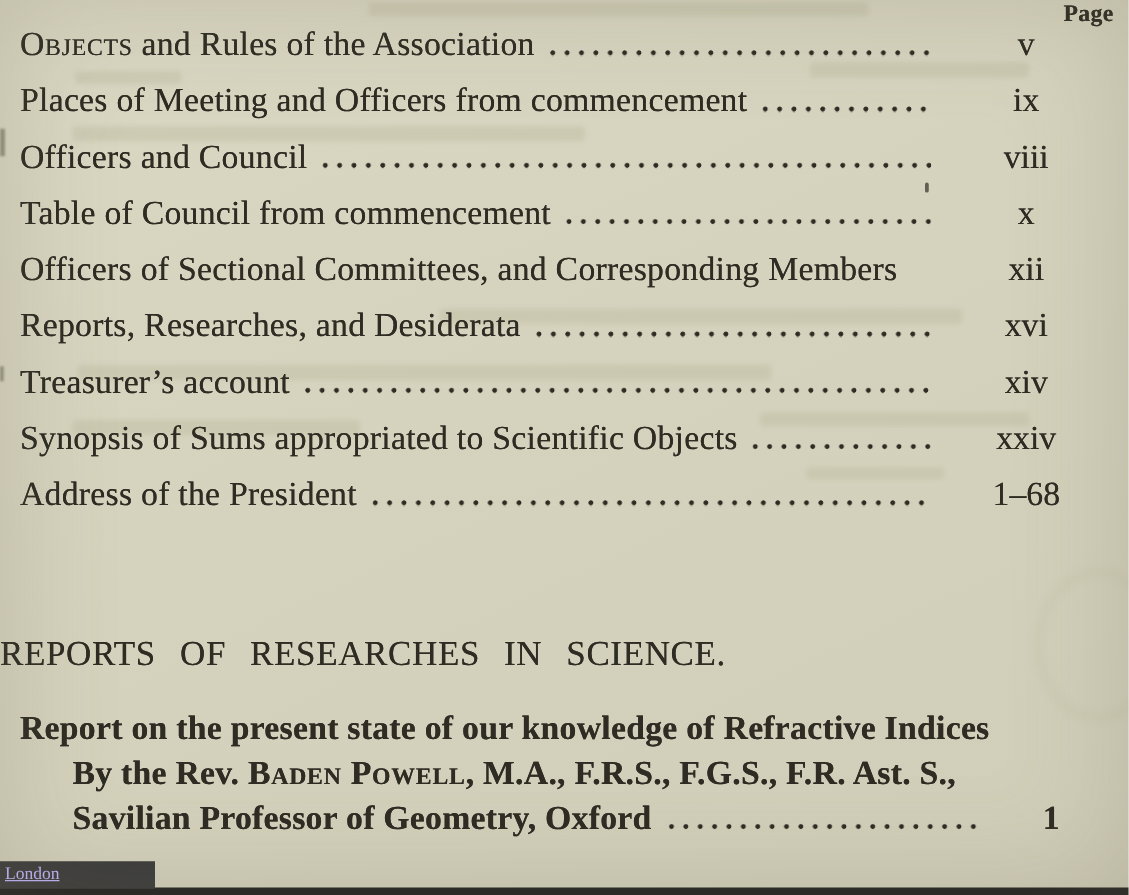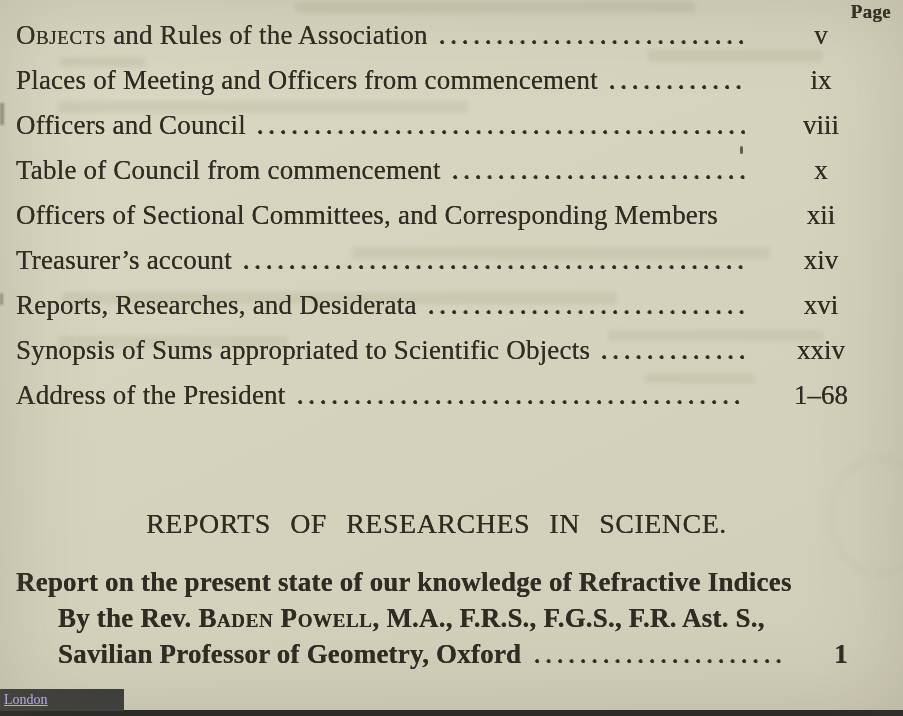--- a/index.html
+++ b/index.html
@@ -35,21 +35,21 @@
     content:"";position:absolute;left:12px;right:6px;bottom:13px;height:5px;
     background-image:radial-gradient(circle at 2.2px 2.2px,#2e2c23 1.7px,rgba(0,0,0,0) 2.2px);
     background-size:11.5px 5px;background-repeat:repeat-x;
   }
   .toc-dots.hidden::before{display:none;}
   .toc-page{flex:0 0 140px;text-align:center;}
 
   
   .section-heading{
     position:absolute;top:506px;left:0;right:30px;
-    text-align:center;font-size:28px;line-height:36px;
+    font-size:28px;line-height:36px;
     letter-spacing:0.5px;word-spacing:0.42em;
   }
 
   
   .report{position:absolute;top:564px;left:16px;right:12px;font-size:27px;line-height:36px;font-weight:bold;}
   .r-line{white-space:nowrap;letter-spacing:0.2px;}
   .r-indent{padding-left:42px;}
   .r-flex{display:flex;align-items:stretch;}
   .r-dots{flex:1 1 auto;min-width:0;position:relative;}
   .r-dots::before{
@@ -121,29 +121,29 @@
       <span class="toc-page">x</span>
     </div>
 
     <div class="toc-row">
       <span class="toc-label"><span class="sc lead"></span><span class="rest">Officers of Sectional Committees, and Corresponding Members</span></span>
       <span class="toc-dots hidden"></span>
       <span class="toc-page">xii</span>
     </div>
 
     <div class="toc-row">
+      <span class="toc-label"><span class="sc lead"></span><span class="rest">Reports, Researches, and Desiderata</span></span>
+      <span class="toc-dots"></span>
+      <span class="toc-page">xvi</span>
+    </div>
+
+    <div class="toc-row">
       <span class="toc-label"><span class="sc lead"></span><span class="rest">Treasurer’s account</span></span>
       <span class="toc-dots"></span>
       <span class="toc-page">xiv</span>
-    </div>
-
-    <div class="toc-row">
-      <span class="toc-label"><span class="sc lead"></span><span class="rest">Reports, Researches, and Desiderata</span></span>
-      <span class="toc-dots"></span>
-      <span class="toc-page">xvi</span>
     </div>
 
     <div class="toc-row">
       <span class="toc-label"><span class="sc lead"></span><span class="rest">Synopsis of Sums appropriated to Scientific Objects</span></span>
       <span class="toc-dots"></span>
       <span class="toc-page">xxiv</span>
     </div>
 
 
     <div class="toc-row">

